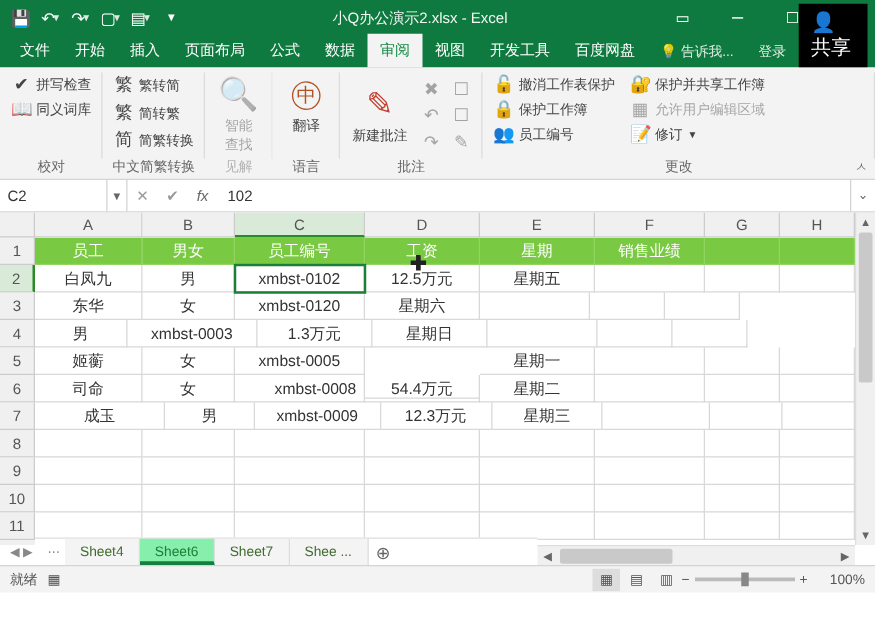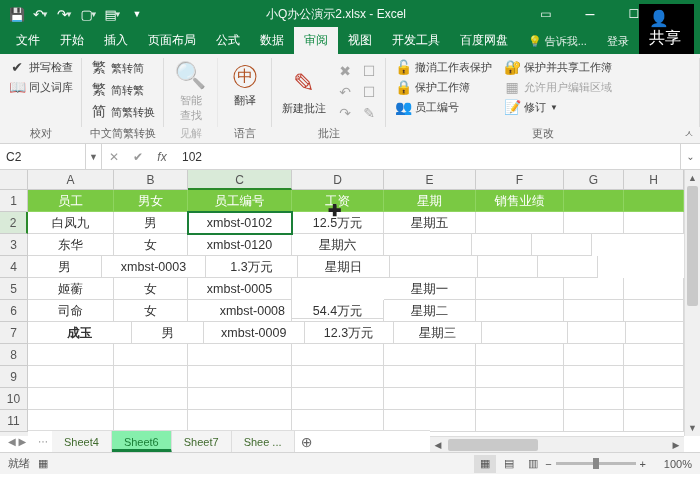--- a/index.html
+++ b/index.html
@@ -317,21 +317,21 @@
         <div class="cell" style="width: 86px;">司命</div>
         <div class="cell" style="width: 74px;">女</div>
         <div class="cell" style="width: 104px; text-align: right;">xmbst-0008</div>
         <div class="cell" style="width: 92px;">54.4万元</div>
         <div class="cell" style="width: 92px;">星期二</div>
         <div class="cell" style="width: 88px;"></div>
         <div class="cell" style="width: 60px;"></div>
         <div class="cell" style="width: 60px;"></div>
       </div>
       <div class="row">
-        <div class="cell" style="width: 108px; font-weight: bold;">成玉</div>
+        <div class="cell" style="width: 108px;">成玉</div>
         <div class="cell" style="width: 74px;">男</div>
         <div class="cell" style="width: 104px;">xmbst-0009</div>
         <div class="cell" style="width: 92px;">12.3万元</div>
         <div class="cell" style="width: 92px;">星期三</div>
         <div class="cell" style="width: 88px;"></div>
         <div class="cell" style="width: 60px;"></div>
         <div class="cell" style="width: 60px;"></div>
       </div>
       <div class="row">
         <div class="cell" style="width: 86px;"></div>

